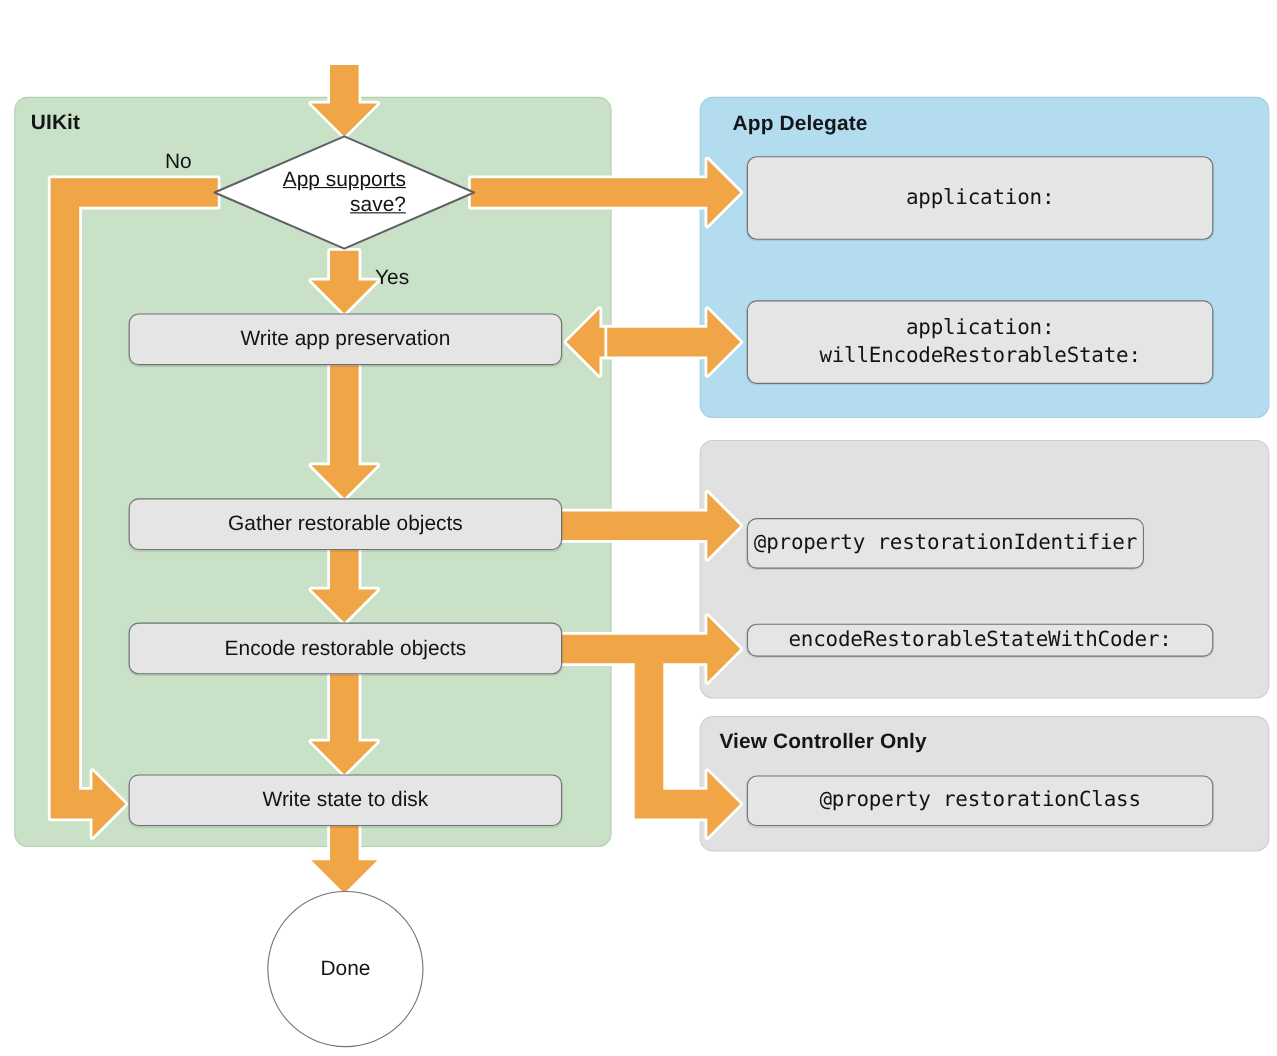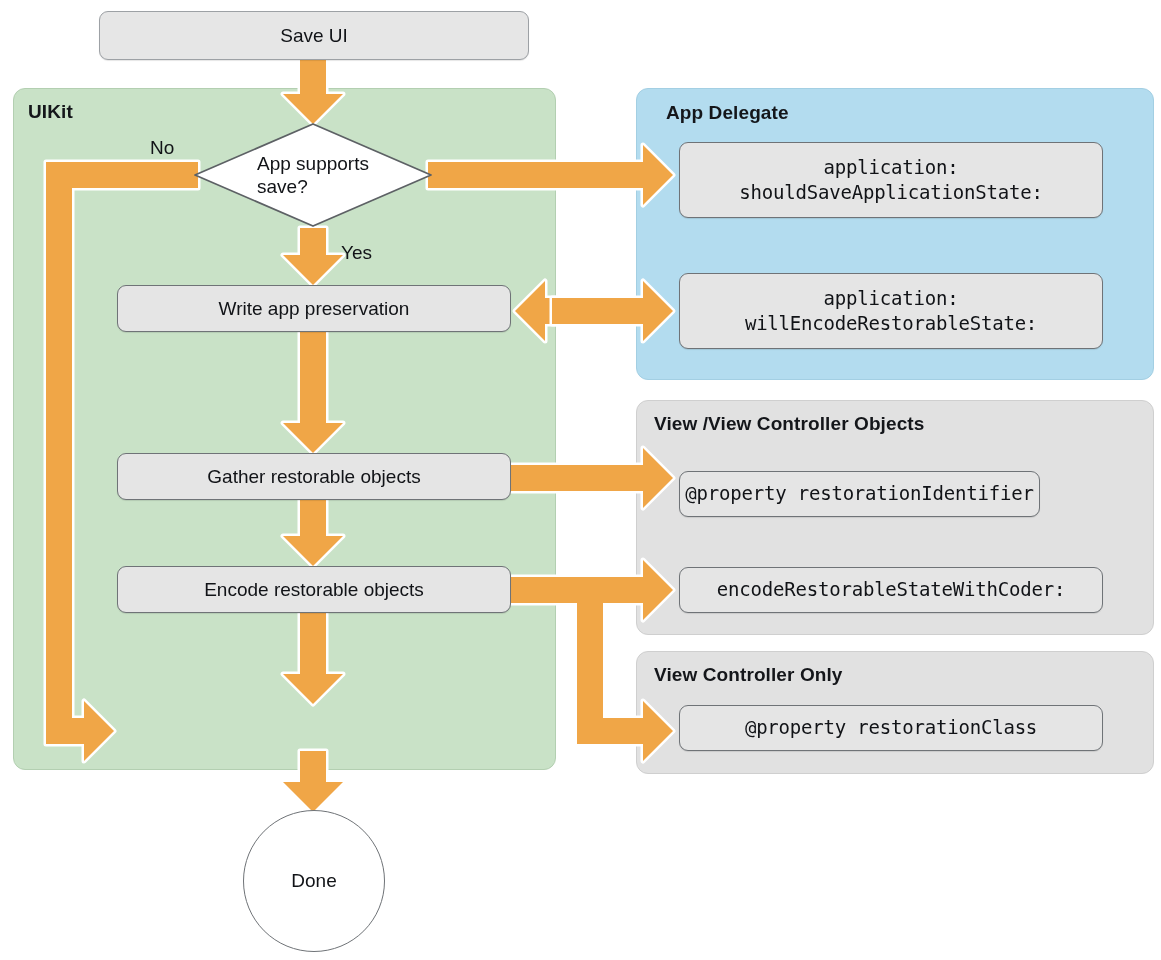--- a/index.html
+++ b/index.html
@@ -82,38 +82,39 @@
 
   #node-save-ui    { left: 99px;  top: 11px;  width: 430px; height: 49px; }
   #node-start      { left: 117px; top: 285px; width: 394px; height: 47px; }
   #node-gather     { left: 117px; top: 453px; width: 394px; height: 47px; }
   #node-encode     { left: 117px; top: 566px; width: 394px; height: 47px; }
   #node-write      { left: 117px; top: 704px; width: 394px; height: 47px; }
 
   #node-should-save   { left: 679px; top: 142px; width: 424px; height: 76px; }
   #node-will-encode   { left: 679px; top: 273px; width: 424px; height: 76px; }
   #node-restoration-id{ left: 679px; top: 471px; width: 361px; height: 46px; }
-  #node-encode-coder  { left: 679px; top: 567px; width: 424px; height: 46px; }
+  #node-encode-coder  { left: 679px; top: 567px; width: 424px; height: 30px; }
   #node-restoration-cls{left: 679px; top: 705px; width: 424px; height: 46px; }
 
   
   #node-decision {
     position: absolute;
     left: 193px; top: 122px;
     width: 240px; height: 106px;
   }
   #node-decision .diamond-text {
     position: absolute;
     left: 0; top: 0; width: 100%; height: 100%;
     display: flex; align-items: center; justify-content: center;
-    text-align: left;
+    text-align: right;
     font-size: 19px;
     color: #111317;
     line-height: 1.22;
     z-index: 2;
+    text-decoration: underline;
   }
 
   
   #node-done {
     position: absolute;
     left: 243px; top: 810px;
     width: 140px; height: 140px;
     border-radius: 50%;
     background: #ffffff;
     border: 1.6px solid #6f7377;
@@ -147,21 +148,20 @@
 
 <div id="stage">
 
   <div class="panel" id="panel-uikit"></div>
   <div class="panel-title" style="left:28px; top:101px;">UIKit</div>
 
   <div class="panel" id="panel-appdelegate"></div>
   <div class="panel-title" style="left:666px; top:102px;">App Delegate</div>
 
   <div class="panel" id="panel-viewvc"></div>
-  <div class="panel-title" style="left:654px; top:413px;">View /View Controller Objects</div>
 
   <div class="panel" id="panel-vconly"></div>
   <div class="panel-title" style="left:654px; top:664px;">View Controller Only</div>
 
   <svg id="arrows" viewBox="0 0 1161 960" width="1161" height="960" xmlns="http://www.w3.org/2000/svg">
 
     <g>
       <path class="arrow-stroke" d="M 300,59 L 326,59 L 326,94 L 343,94 L 313,124 L 283,94 L 300,94 Z"></path>
       <path class="arrow-fill" d="M 300,59 L 326,59 L 326,94 L 343,94 L 313,124 L 283,94 L 300,94 Z"></path>
     </g>
@@ -212,49 +212,48 @@
       <path class="arrow-stroke" d="M 300,613 L 326,613 L 326,674 L 343,674 L 313,704 L 283,674 L 300,674 Z"></path>
       <path class="arrow-fill" d="M 300,613 L 326,613 L 326,674 L 343,674 L 313,704 L 283,674 L 300,674 Z"></path>
     </g>
 
     <g>
       <path class="arrow-stroke" d="M 300,751 L 326,751 L 326,782 L 343,782 L 313,812 L 283,782 L 300,782 Z"></path>
       <path class="arrow-fill" d="M 300,751 L 326,751 L 326,782 L 343,782 L 313,812 L 283,782 L 300,782 Z"></path>
     </g>
   </svg>
 
-  <div class="node terminator" id="node-save-ui">Save UI</div>
 
   <div id="node-decision">
     <svg width="240" height="106" viewBox="0 0 240 106" xmlns="http://www.w3.org/2000/svg" style="position:absolute;left:0;top:0;">
       <polygon points="120,2 238,53 120,104 2,53" fill="#ffffff" stroke="#5d6165" stroke-width="1.8" stroke-linejoin="round"></polygon>
     </svg>
     <div class="diamond-text">
       <span>
         <span>App supports</span><br>
         <span>save?</span>
       </span>
     </div>
   </div>
 
   <div class="edge-label" id="label-no">No</div>
   <div class="edge-label" id="label-yes">Yes</div>
 
   <div class="node" id="node-start">Write app preservation</div>
   <div class="node" id="node-encode">Encode restorable objects</div>
   <div class="node" id="node-gather">Gather restorable objects</div>
+  <div class="node" id="node-write">Write state to disk</div>
 
   <div id="node-done">
     <span>Done</span>
   </div>
 
   <div class="node mono" id="node-should-save">
     <span>
       <span>application:</span><br>
-      <span>shouldSaveApplicationState:</span>
     </span>
   </div>
 
   <div class="node mono" id="node-will-encode">
     <span>
       <span>application:</span><br>
       <span>willEncodeRestorableState:</span>
     </span>
   </div>
 

